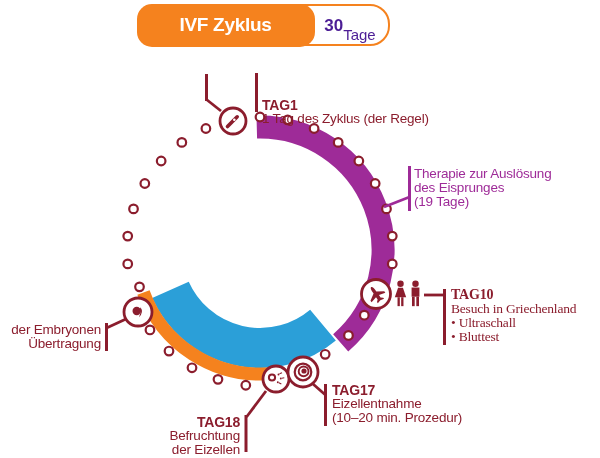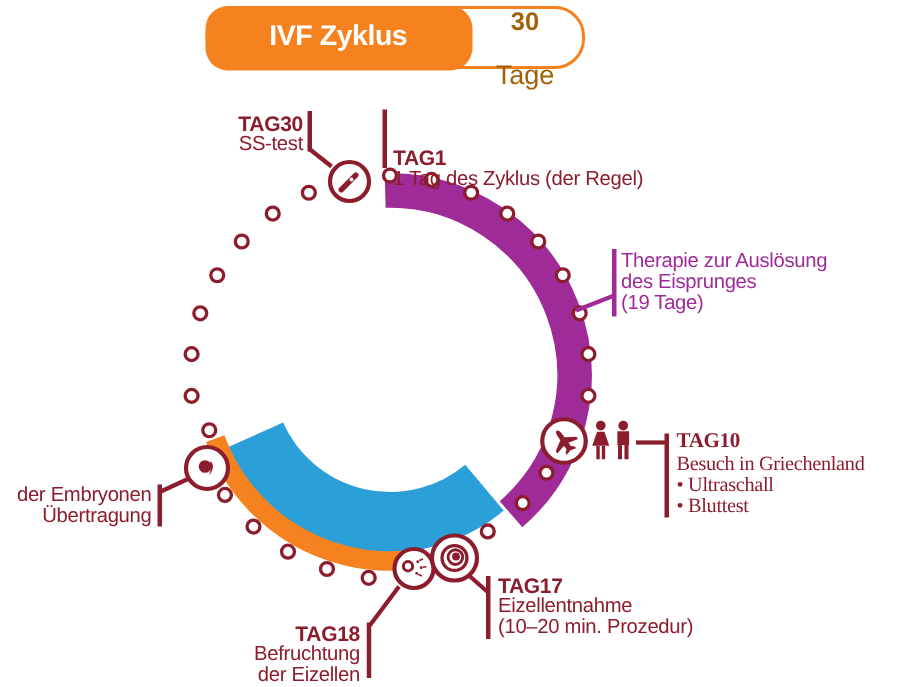--- a/index.html
+++ b/index.html
@@ -6,24 +6,24 @@
   .stage{position:relative;width:600px;height:458px;background:#fff;overflow:hidden;
          font-family:"Liberation Sans",sans-serif;}
   
   .hdr{position:absolute;left:137px;top:4px;width:253px;height:42px;box-sizing:border-box;
        border:2.5px solid #F5821E;border-radius:20px;background:#fff;display:flex;}
   .hdr-left{margin:-2.5px;width:178px;border-radius:15px;background:#F5821E;color:#fff;
             display:flex;align-items:center;justify-content:center;gap:5px;font-size:19px;
             letter-spacing:-0.3px;}
   .hdr-bold{font-weight:700;}
   .hdr-light{font-weight:400;}
-  .hdr-right{flex:1;display:flex;flex-direction:column;align-items:center;
-             color:#a16207;line-height:1;}
+  .hdr-right{flex:1;display:flex;flex-direction:row;align-items:center;justify-content:center;
+             color:#4c1d95;line-height:1;}
   .hdr-value{font-weight:700;font-size:17px;}
-  .hdr-unit{font-size:18px;margin-top:18px;}
+  .hdr-unit{font-size:15px;margin-top:18px;}
   
   #ring{position:absolute;left:0;top:0;}
   
   .lbl{position:absolute;color:#8B1D2D;font-size:13.5px;line-height:14px;
        letter-spacing:-0.2px;white-space:nowrap;}
   .lbl .t{font-weight:700;font-size:14px;}
   .r{text-align:right;}
   .purple{color:#9E2B98;}
   #lbl-tag30{left:64px;top:75px;width:138px;}
   #lbl-tag1{left:262px;top:74px;margin-top:24px;}
@@ -129,24 +129,20 @@
         <circle cx="0.6" cy="-0.6" r="4.9" fill="none" stroke="#8B1D2D" stroke-width="1.9"></circle>
         <circle cx="1" cy="-1" r="2.6" fill="#8B1D2D"></circle>
       </g>
       <g transform="translate(138,312)">
         <circle cx="0" cy="0" r="14" fill="#fff" stroke="#8B1D2D" stroke-width="2.8"></circle>
         <circle cx="-1.3" cy="-1" r="4.2" fill="#8B1D2D"></circle>
         <path d="M2.6,-4.8 Q6,0.4 1,5.2 Q3.2,1 2,-3 Z" fill="#8B1D2D"></path>
       </g>
     </svg>
 
-  <div class="lbl r" id="lbl-tag30">
-    <div class="t">TAG30</div>
-    <div>SS-test</div>
-  </div>
 
   <div class="lbl" id="lbl-tag1">
     <div class="t">TAG1</div>
     <div>1 Tag des Zyklus (der Regel)</div>
   </div>
 
   <div class="lbl purple" id="lbl-therapy">
     <div>Therapie zur Auslösung</div>
     <div>des Eisprunges</div>
     <div>(19 Tage)</div>

